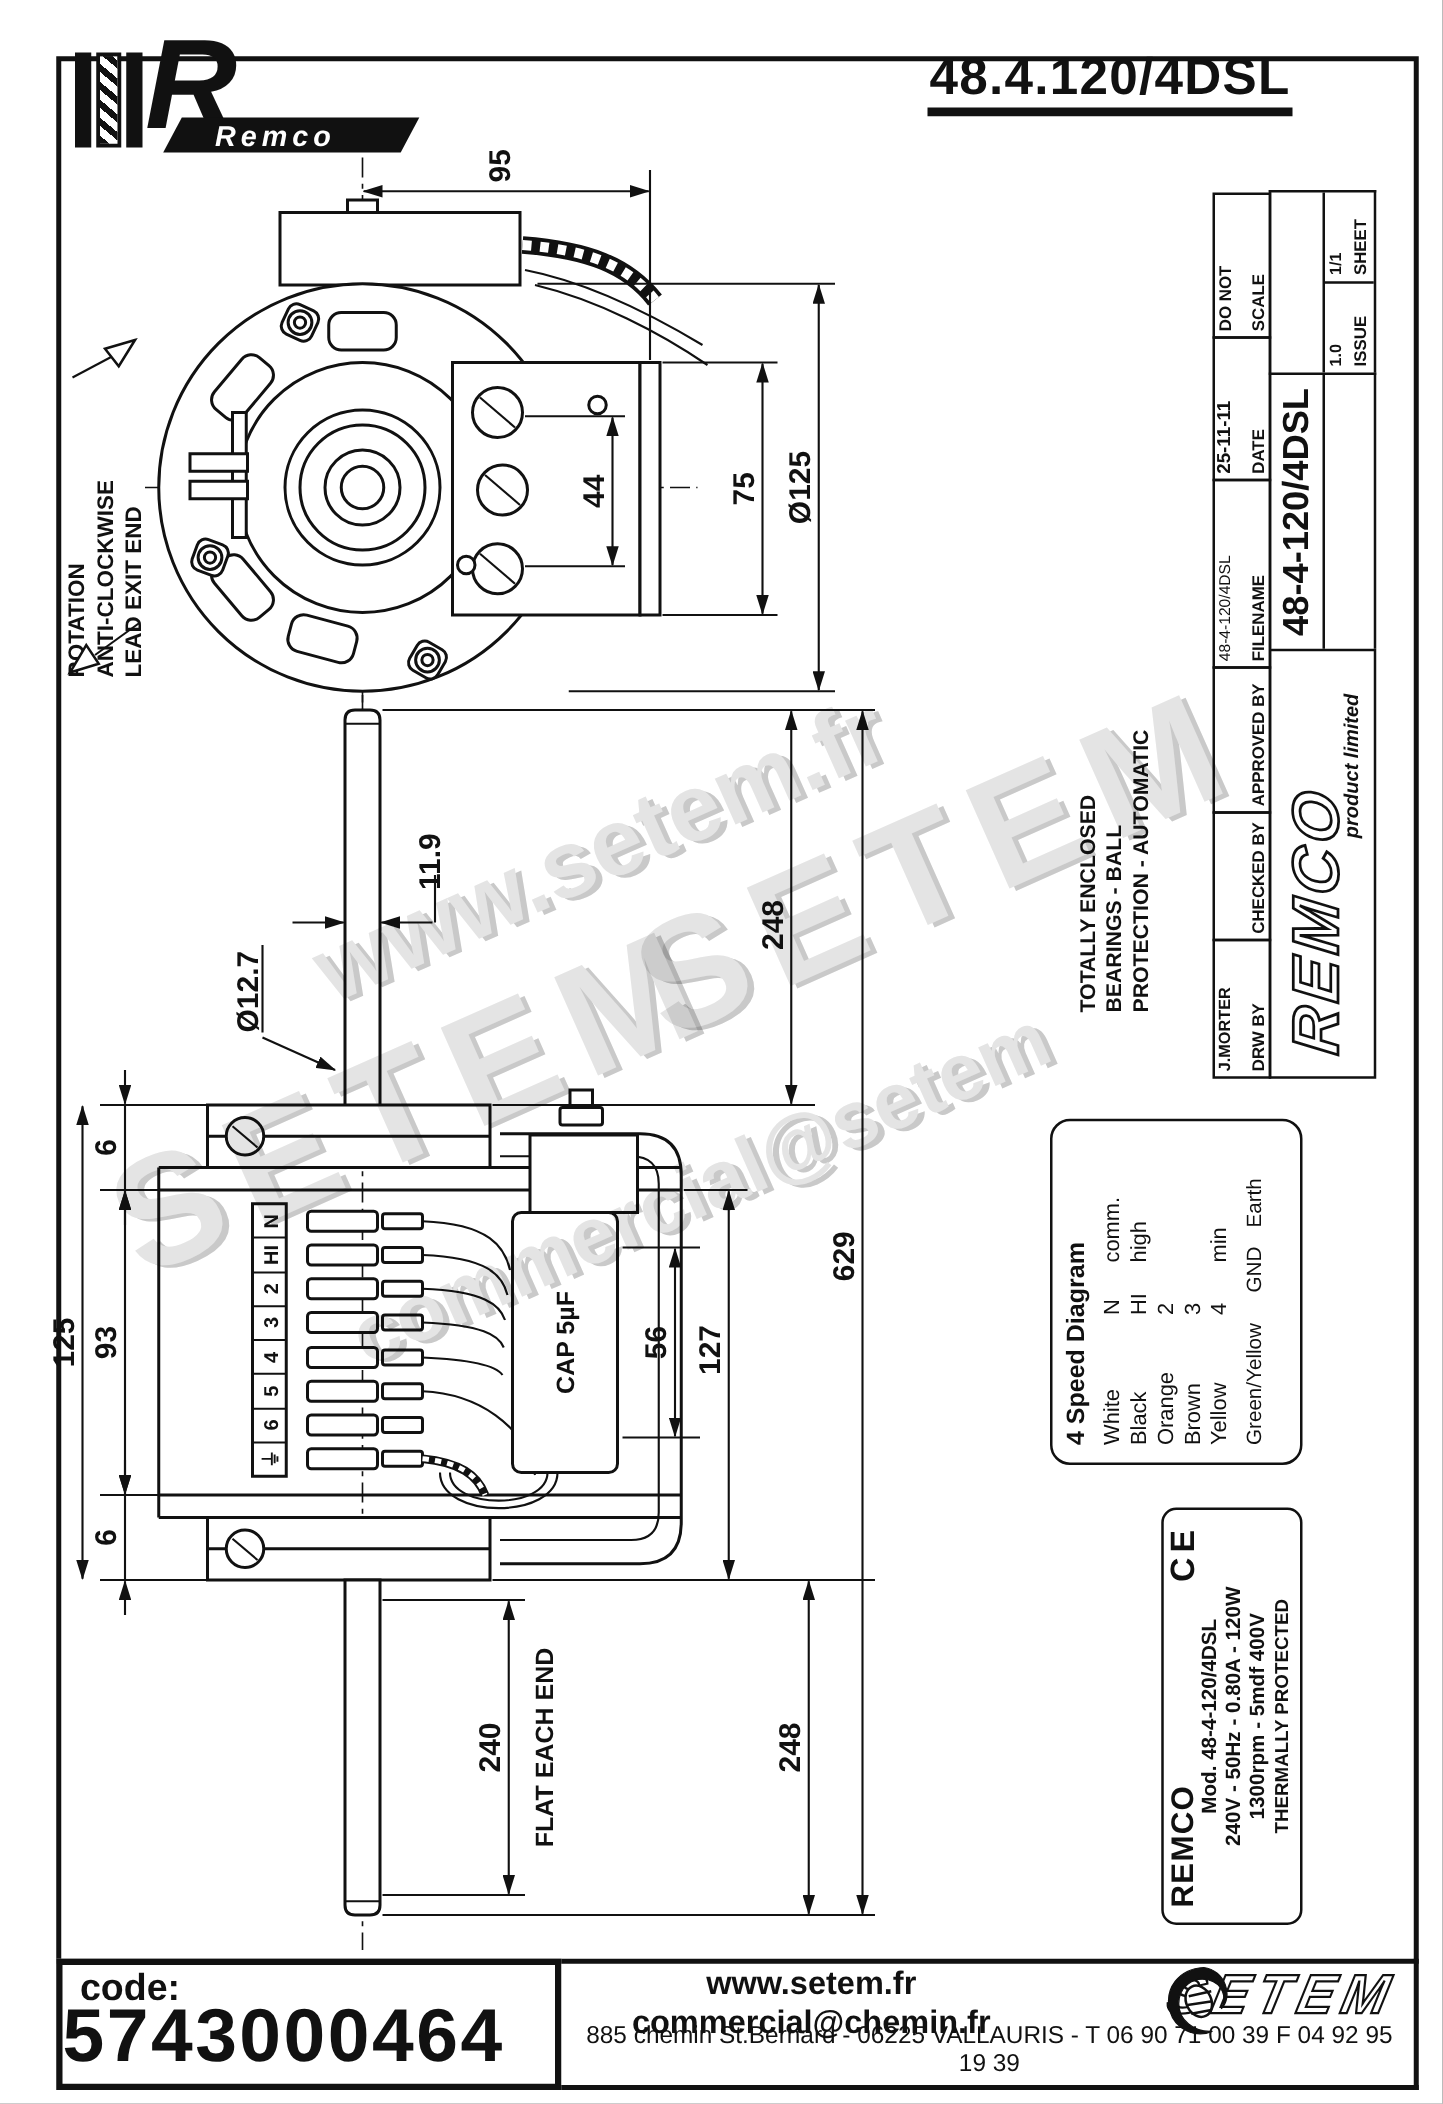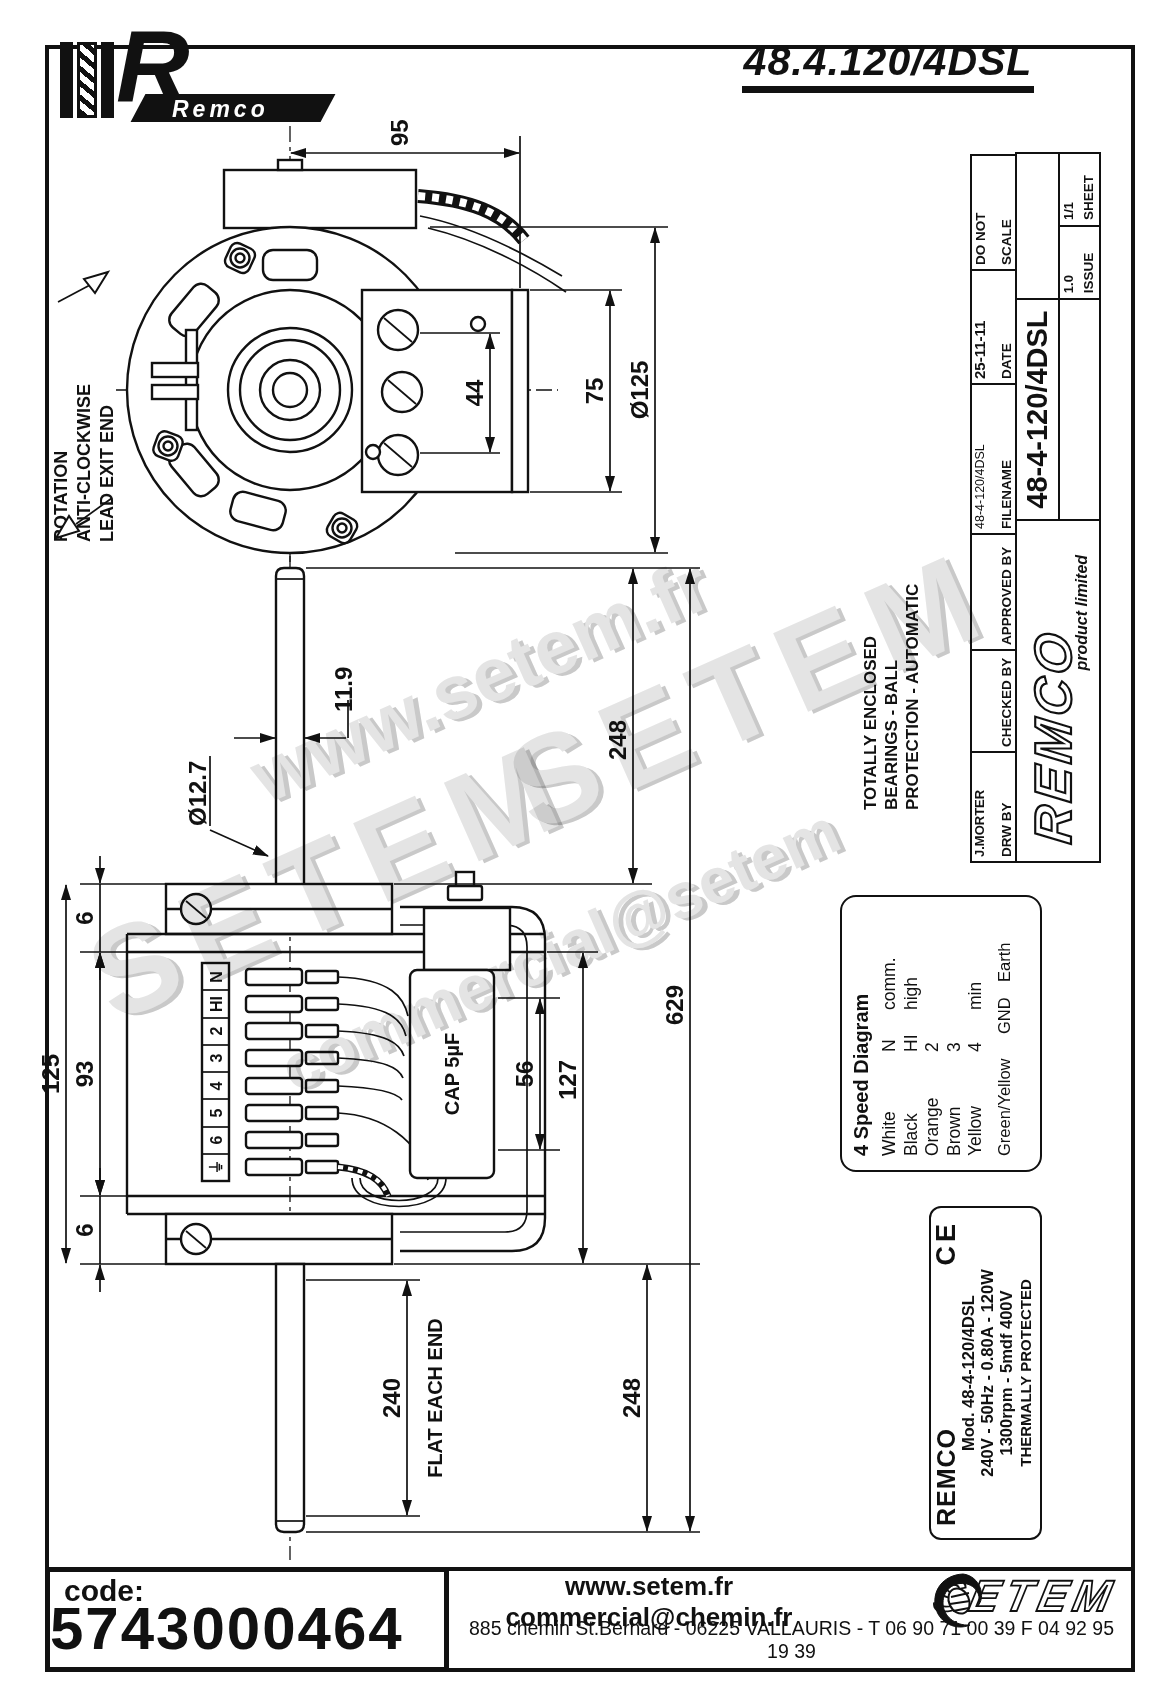--- a/index.html
+++ b/index.html
@@ -3,21 +3,21 @@
 <meta charset="utf-8">
 <style>
   html,body{margin:0;padding:0;background:#888;}
   #page{position:relative;width:1154px;height:1683px;background:#fff;overflow:hidden;
         font-family:"Liberation Sans",sans-serif;color:#111;}
   .abs{position:absolute;}
   
   #frame{left:45px;top:45px;width:1082px;height:1518px;border:4px solid #111;}
   
   #doc-title{left:742px;top:38px;width:292px;text-align:center;font-size:41px;font-weight:bold;
-             font-style:italic;border-bottom:7px solid #111;padding-bottom:1px;letter-spacing:1px;}
+             border-bottom:7px solid #111;padding-bottom:1px;letter-spacing:1px;}
   
   #logo{left:60px;top:36px;width:290px;height:92px;}
   .lg-b1{position:absolute;left:0;top:6px;width:13px;height:76px;background:#111;}
   .lg-b2{position:absolute;left:17px;top:6px;width:20px;height:76px;border:3px solid #111;
          background:repeating-linear-gradient(40deg,#111 0 5px,#fff 5px 11px);box-sizing:border-box;}
   .lg-b3{position:absolute;left:41px;top:6px;width:13px;height:76px;background:#111;}
   .lg-r{position:absolute;left:56px;top:-20px;font-size:102px;font-weight:bold;font-style:italic;line-height:1;}
   .lg-strip{position:absolute;left:78px;top:58px;width:190px;height:28px;background:#111;transform:skewX(-28deg);}
   .lg-text{position:absolute;left:112px;top:60px;color:#fff;font-style:italic;font-weight:bold;
            font-size:23px;letter-spacing:4px;}

